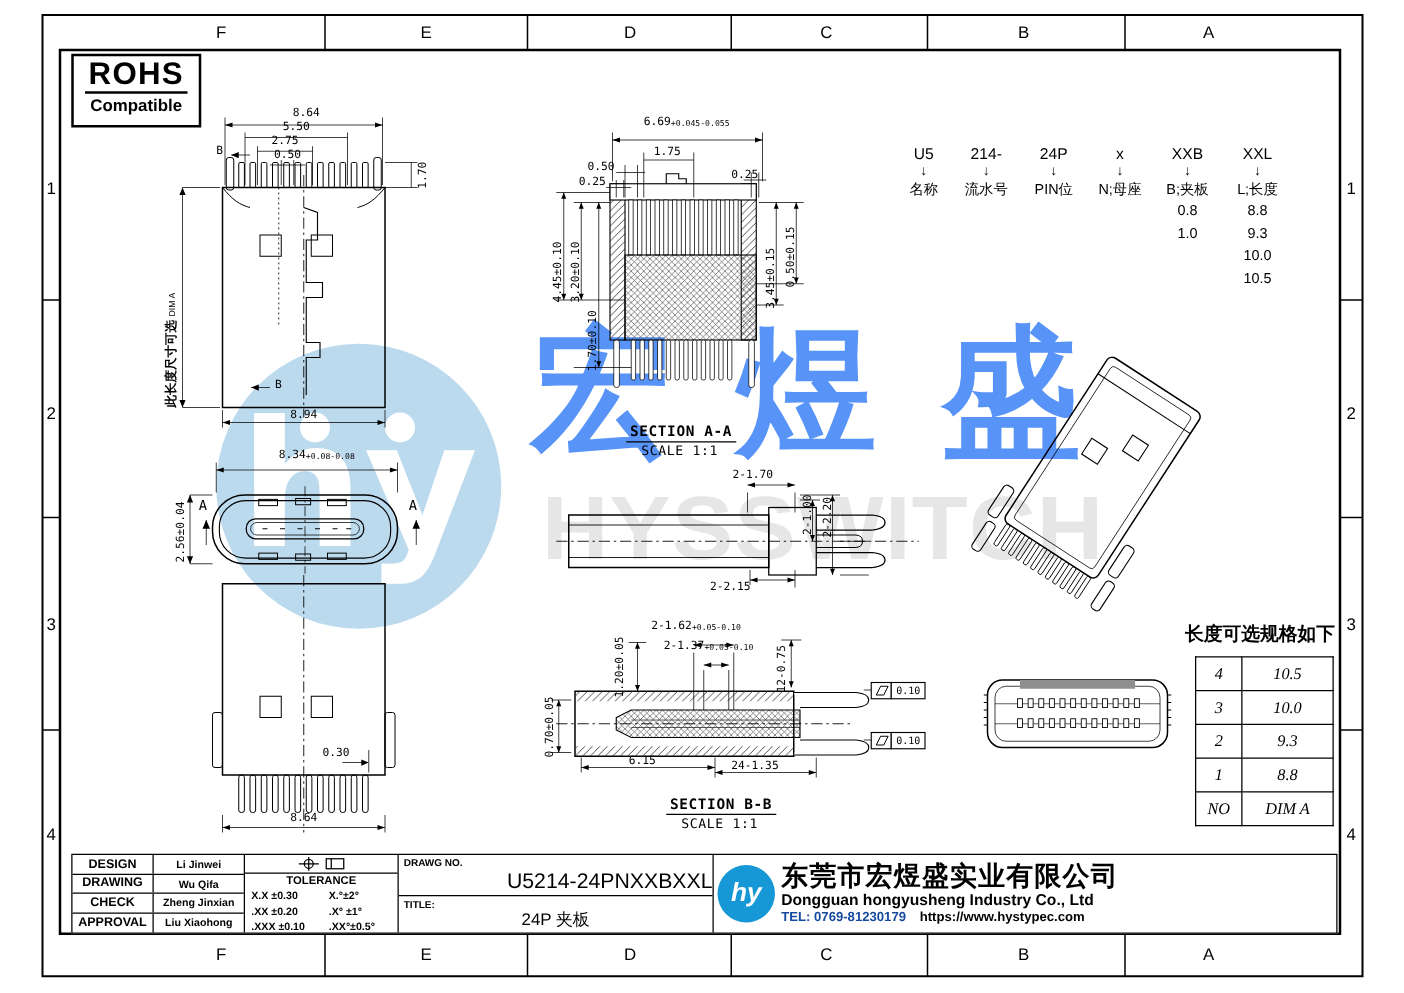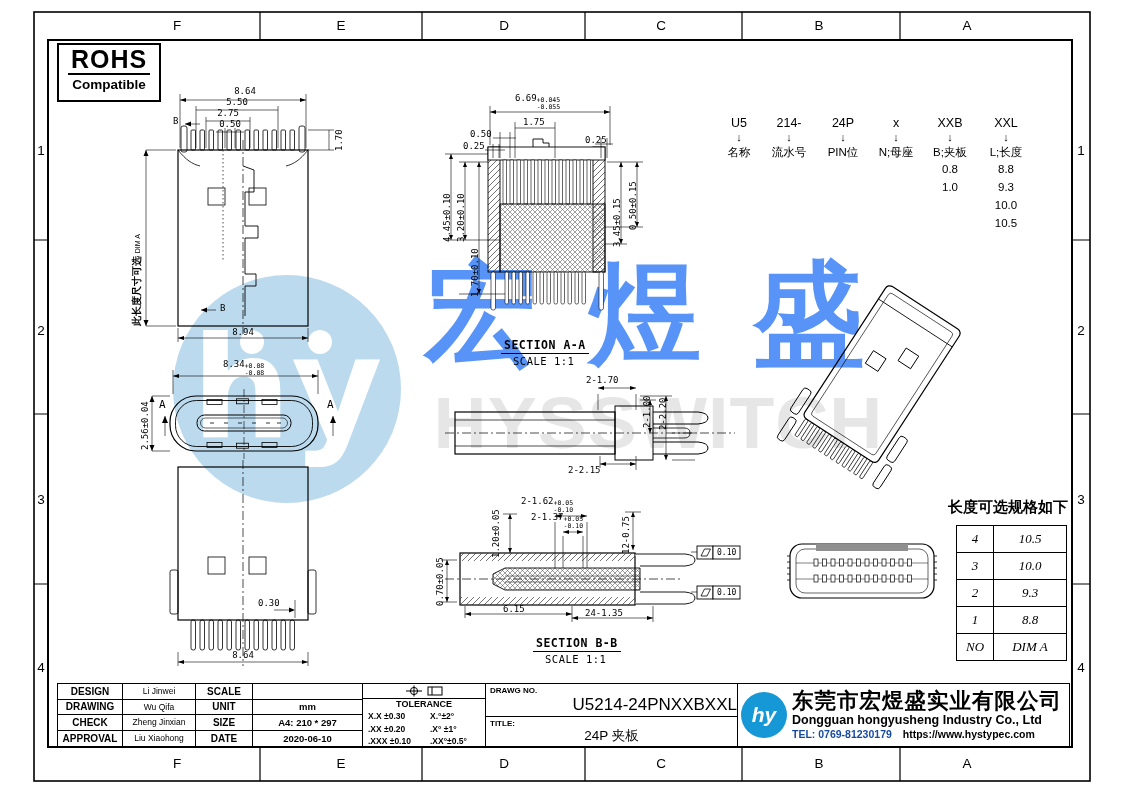--- a/index.html
+++ b/index.html
@@ -4,21 +4,21 @@
 <style>
   html,body{margin:0;padding:0;background:#fff;}
   #sheet{position:relative;width:1123px;height:794px;background:#fff;overflow:hidden;
          font-family:"Liberation Sans",sans-serif;color:#000;}
   .abs{position:absolute;}
   .view{position:absolute;z-index:3;}
   svg{display:block;}
   .dim{position:absolute;font:9px "DejaVu Sans Mono",monospace;color:#000;white-space:nowrap;z-index:4;}
   .dimc{text-align:center;width:60px;}
   .rot{transform:rotate(-90deg);transform-origin:0 0;}
-  .tolstack{display:inline-flex;flex-direction:column;font-size:6.5px;line-height:6.5px;vertical-align:-1px;}
+  .tolstack{display:inline-flex;flex-direction:row;font-size:6.5px;line-height:6.5px;vertical-align:-1px;}
   .seclbl{position:absolute;font:bold 11.5px "DejaVu Sans Mono",monospace;letter-spacing:.5px;
           border-bottom:1.3px solid #000;padding:0 3px 1px;z-index:4;}
   .secscale{position:absolute;font:10.5px "DejaVu Sans Mono",monospace;letter-spacing:.5px;z-index:4;}
   .gl{position:absolute;font:13.5px "Liberation Sans",sans-serif;z-index:2;width:20px;text-align:center;}
   
   #rohs{position:absolute;left:57px;top:43px;width:100px;height:55px;border:2.5px solid #000;
         text-align:center;z-index:3;background:#fff;}
   #rohs .r1{font-weight:bold;font-size:25px;letter-spacing:1px;line-height:27px;margin-top:1px;
             border-bottom:2.5px solid #000;display:inline-block;padding:0 3px;}
   #rohs .r2{font-weight:bold;font-size:13.5px;line-height:20px;}
@@ -44,21 +44,21 @@
   #spec td.c1{width:36px;}  #spec td.c2{width:72px;}
   
   #tblock{position:absolute;left:57px;top:683px;width:1013px;height:64px;z-index:5;
           display:flex;border:1.4px solid #000;box-sizing:border-box;background:#fff;}
   .tb{box-sizing:border-box;border-right:1.2px solid #000;height:100%;}
   .grid8{display:grid;grid-template-rows:repeat(4,1fr);text-align:right;}
   .cellrow{display:grid;border-bottom:1px solid #000;}
   .cellrow:last-child{border-bottom:none;}
   .cell{display:flex;align-items:center;justify-content:center;box-sizing:border-box;}
   .lblcell{font-weight:bold;font-size:10px;border-right:1px solid #000;}
-  .valcell{font-weight:normal;font-size:8.5px;}
+  .valcell{font-weight:bold;font-size:8.5px;}
   .metaval{font-weight:bold;font-size:9.5px;}
   #tol{width:123px;font-size:8.5px;}
   #tol .sym{height:14px;border-bottom:1px solid #000;display:flex;align-items:center;justify-content:center;}
   #tol .tt{font-weight:bold;font-size:9px;text-align:center;line-height:11px;}
   #tol .tr{display:flex;font-weight:bold;line-height:12.5px;padding-left:5px;}
   #tol .tr span{display:block;}
   #tol .tr .a{width:62px;} 
   #drawg{width:252px;display:flex;flex-direction:column;}
   #drawg .top{height:33px;border-bottom:1.2px solid #000;position:relative;box-sizing:border-box;}
   #drawg .small{font-weight:bold;font-size:8px;position:absolute;left:4px;top:2px;}
@@ -609,38 +609,20 @@
       <div class="cellrow" style="grid-template-columns:65px 1fr">
         <div class="cell lblcell">CHECK</div>
         <div class="cell valcell">Zheng Jinxian</div>
         </div>
       <div class="cellrow" style="grid-template-columns:65px 1fr">
         <div class="cell lblcell">APPROVAL</div>
         <div class="cell valcell">Liu Xiaohong</div>
         </div>
     </div>
 
-    <div class="tb grid8" style="width:167px">
-      <div class="cellrow" style="grid-template-columns:57px 1fr">
-        <div class="cell lblcell">SCALE</div>
-        <div class="cell metaval"></div>
-        </div>
-      <div class="cellrow" style="grid-template-columns:57px 1fr">
-        <div class="cell lblcell">UNIT</div>
-        <div class="cell metaval">mm</div>
-        </div>
-      <div class="cellrow" style="grid-template-columns:57px 1fr">
-        <div class="cell lblcell">SIZE</div>
-        <div class="cell metaval">A4: 210 * 297</div>
-        </div>
-      <div class="cellrow" style="grid-template-columns:57px 1fr">
-        <div class="cell lblcell">DATE</div>
-        <div class="cell metaval">2020-06-10</div>
-        </div>
-    </div>
 
     <div class="tb" id="tol">
       <div class="sym">
         <svg width="44" height="12">
           <g fill="none" stroke="#000" stroke-width="1">
             <circle cx="12" cy="6" r="3.6"></circle>
             <path d="M4,6 H20 M12,0.5 V11.5"></path>
             <rect x="26" y="2" width="14" height="8"></rect>
             <path d="M30,2 V10"></path>
           </g>

